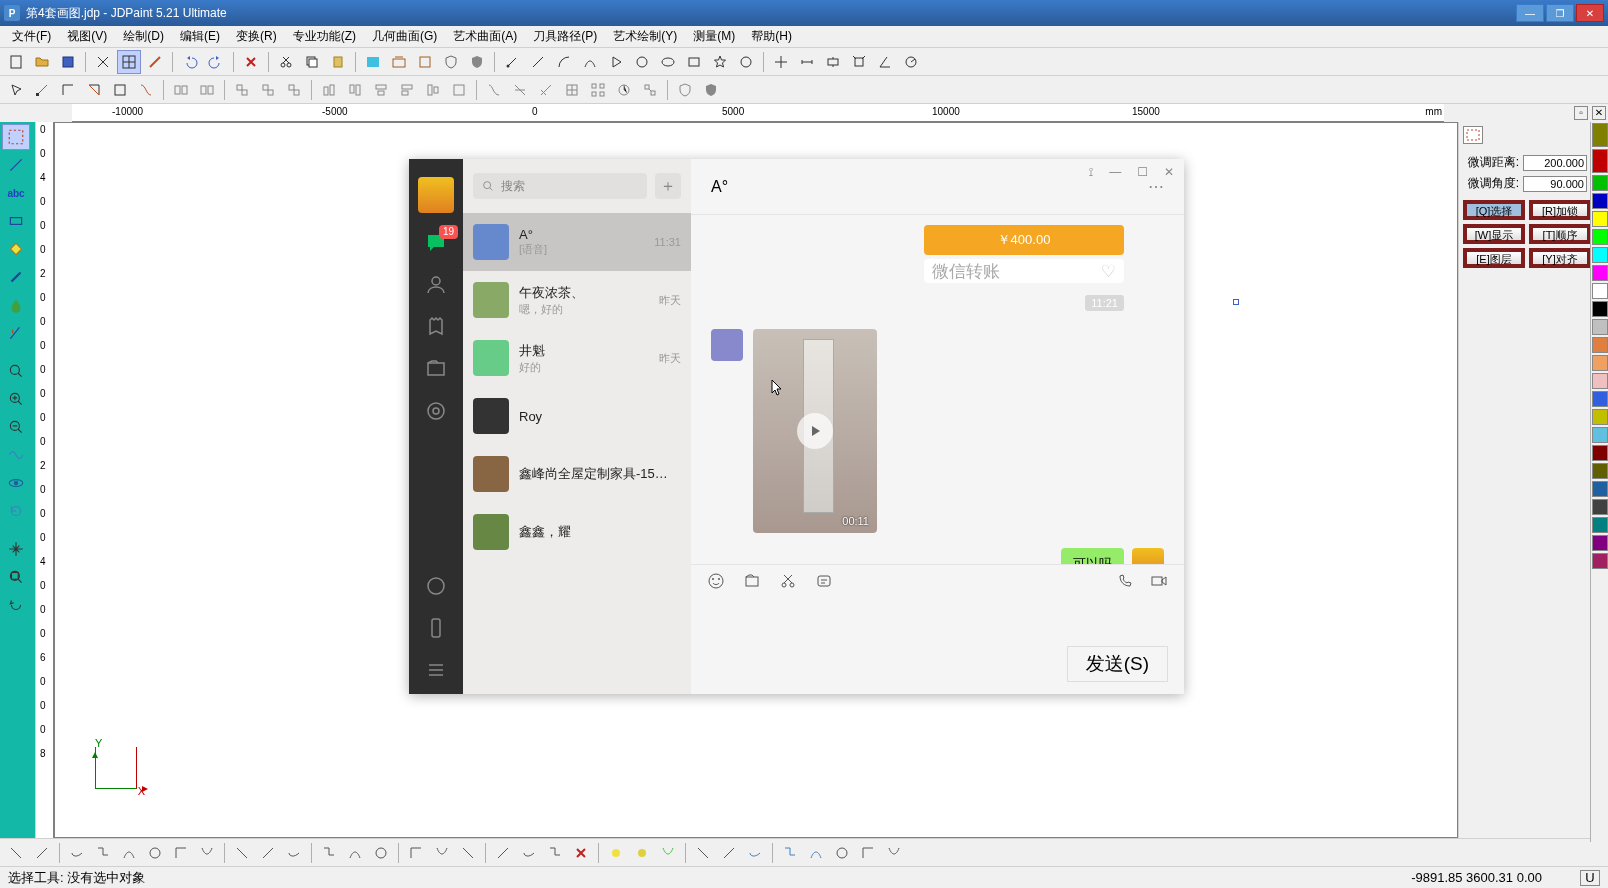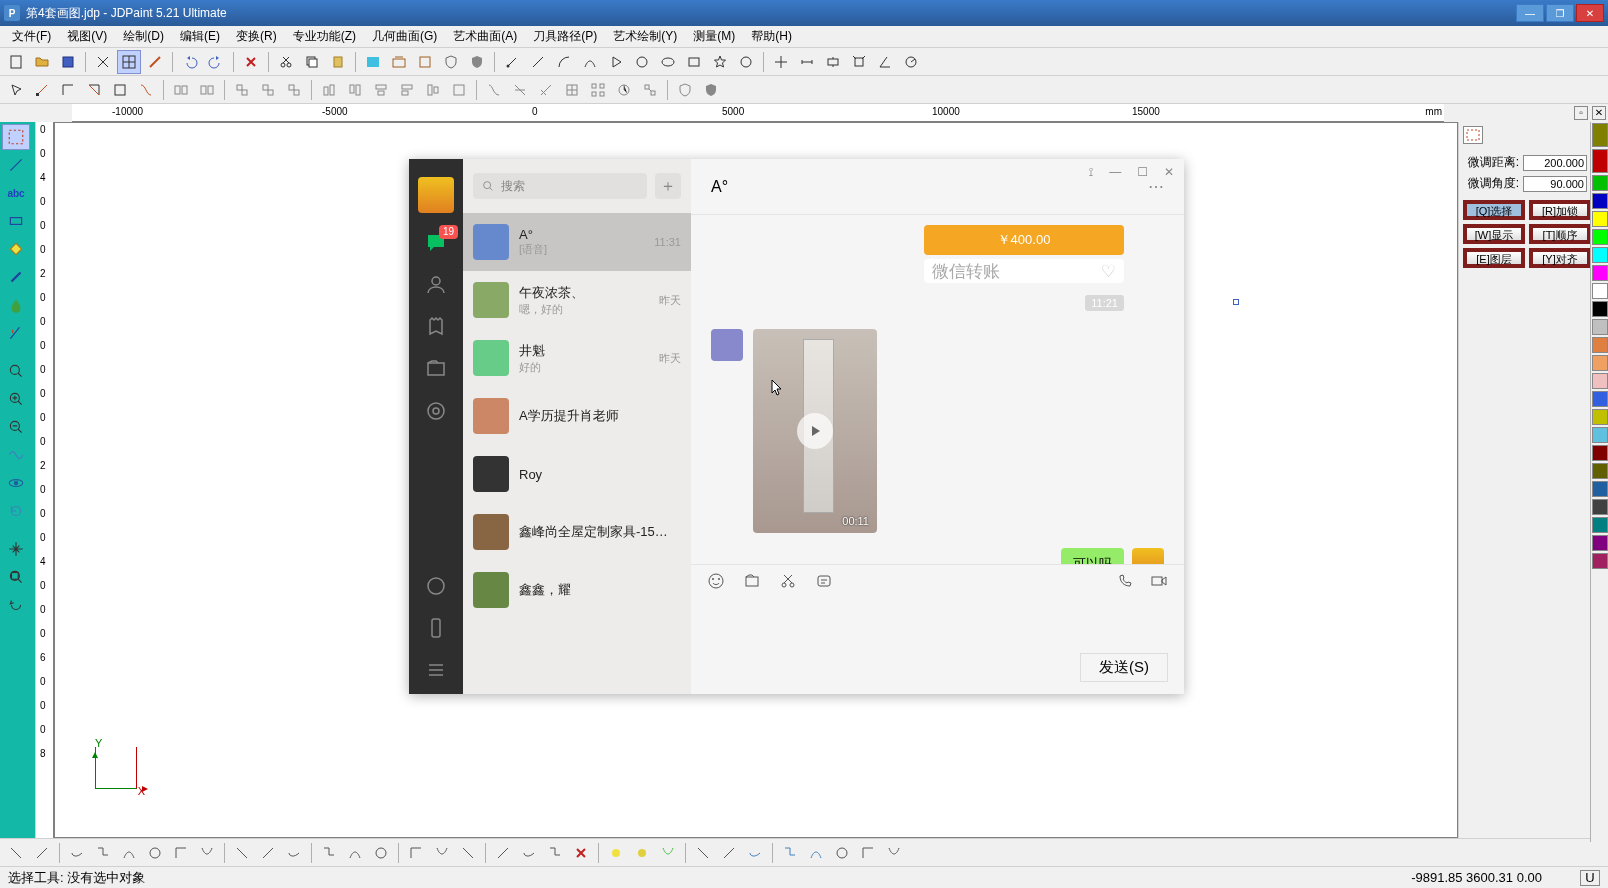--- a/index.html
+++ b/index.html
@@ -108,21 +108,21 @@
 .wc-video-dur { position: absolute; bottom: 6px; right: 8px; color: #fff; font-size: 11px; text-shadow: 0 0 2px #000; }
 .wc-out-msg { display: flex; justify-content: flex-end; align-items: flex-start; gap: 8px; margin: 15px 0; }
 .wc-bubble { background: #95ec69; padding: 7px 12px; border-radius: 4px; font-size: 13px; }
 .wc-my-avatar { width: 32px; height: 32px; border-radius: 4px; background: linear-gradient(#f0c020,#e08020); }
 
 .wc-input-area { border-top: 1px solid #e4e4e4; height: 130px; display: flex; flex-direction: column; }
 .wc-input-tools { height: 36px; display: flex; align-items: center; padding: 0 16px; gap: 18px; color: #666; }
 .wc-input-tools .right { margin-left: auto; display: flex; gap: 16px; }
 .wc-input-box { flex: 1; padding: 0 16px; }
 .wc-send-row { display: flex; justify-content: flex-end; padding: 6px 16px 12px; }
-.wc-send-btn { padding: 4px 18px; background: #f5f5f5; border: 1px solid #ddd; font-size: 15px; cursor: pointer; }
+.wc-send-btn { padding: 4px 18px; background: #f5f5f5; border: 1px solid #ddd; font-size: 19px; cursor: pointer; }
 
 .cursor-ptr { position: absolute; left: 716px; top: 256px; width: 12px; height: 18px; pointer-events: none; }
 
 .tiny-sq { position: absolute; left: 1178px; top: 176px; width: 6px; height: 6px; border: 1px solid #4060c0; }
 
 .right-closepanel { position: absolute; top: 0; right: 0; width: 148px; height: 18px; display:flex; justify-content:flex-end; align-items:center; gap:4px; padding-right: 2px; }
 .mini-x { width: 14px; height: 14px; border: 1px solid #888; font-size: 10px; text-align:center; line-height:12px; cursor:pointer; background:#f0f0f0; }
 </style>
 </head>
 <body>
@@ -721,28 +721,20 @@
               </div>
               <div class="wc-chat-time">昨天</div>
             </div>
             <div class="wc-chat-item">
               <div class="wc-chat-avatar" style="background: rgb(102, 204, 136);"></div>
               <div class="wc-chat-info">
                 <div class="wc-chat-name">井魁</div>
                 <div class="wc-chat-msg">好的</div>
               </div>
               <div class="wc-chat-time">昨天</div>
-            </div>
-            <div class="wc-chat-item">
-              <div class="wc-chat-avatar" style="background: rgb(204, 136, 102);"></div>
-              <div class="wc-chat-info">
-                <div class="wc-chat-name">A学历提升肖老师</div>
-                <div class="wc-chat-msg"></div>
-              </div>
-              <div class="wc-chat-time"></div>
             </div>
             <div class="wc-chat-item">
               <div class="wc-chat-avatar" style="background: rgb(51, 51, 51);"></div>
               <div class="wc-chat-info">
                 <div class="wc-chat-name">Roy</div>
                 <div class="wc-chat-msg"></div>
               </div>
               <div class="wc-chat-time"></div>
             </div>
             <div class="wc-chat-item">

